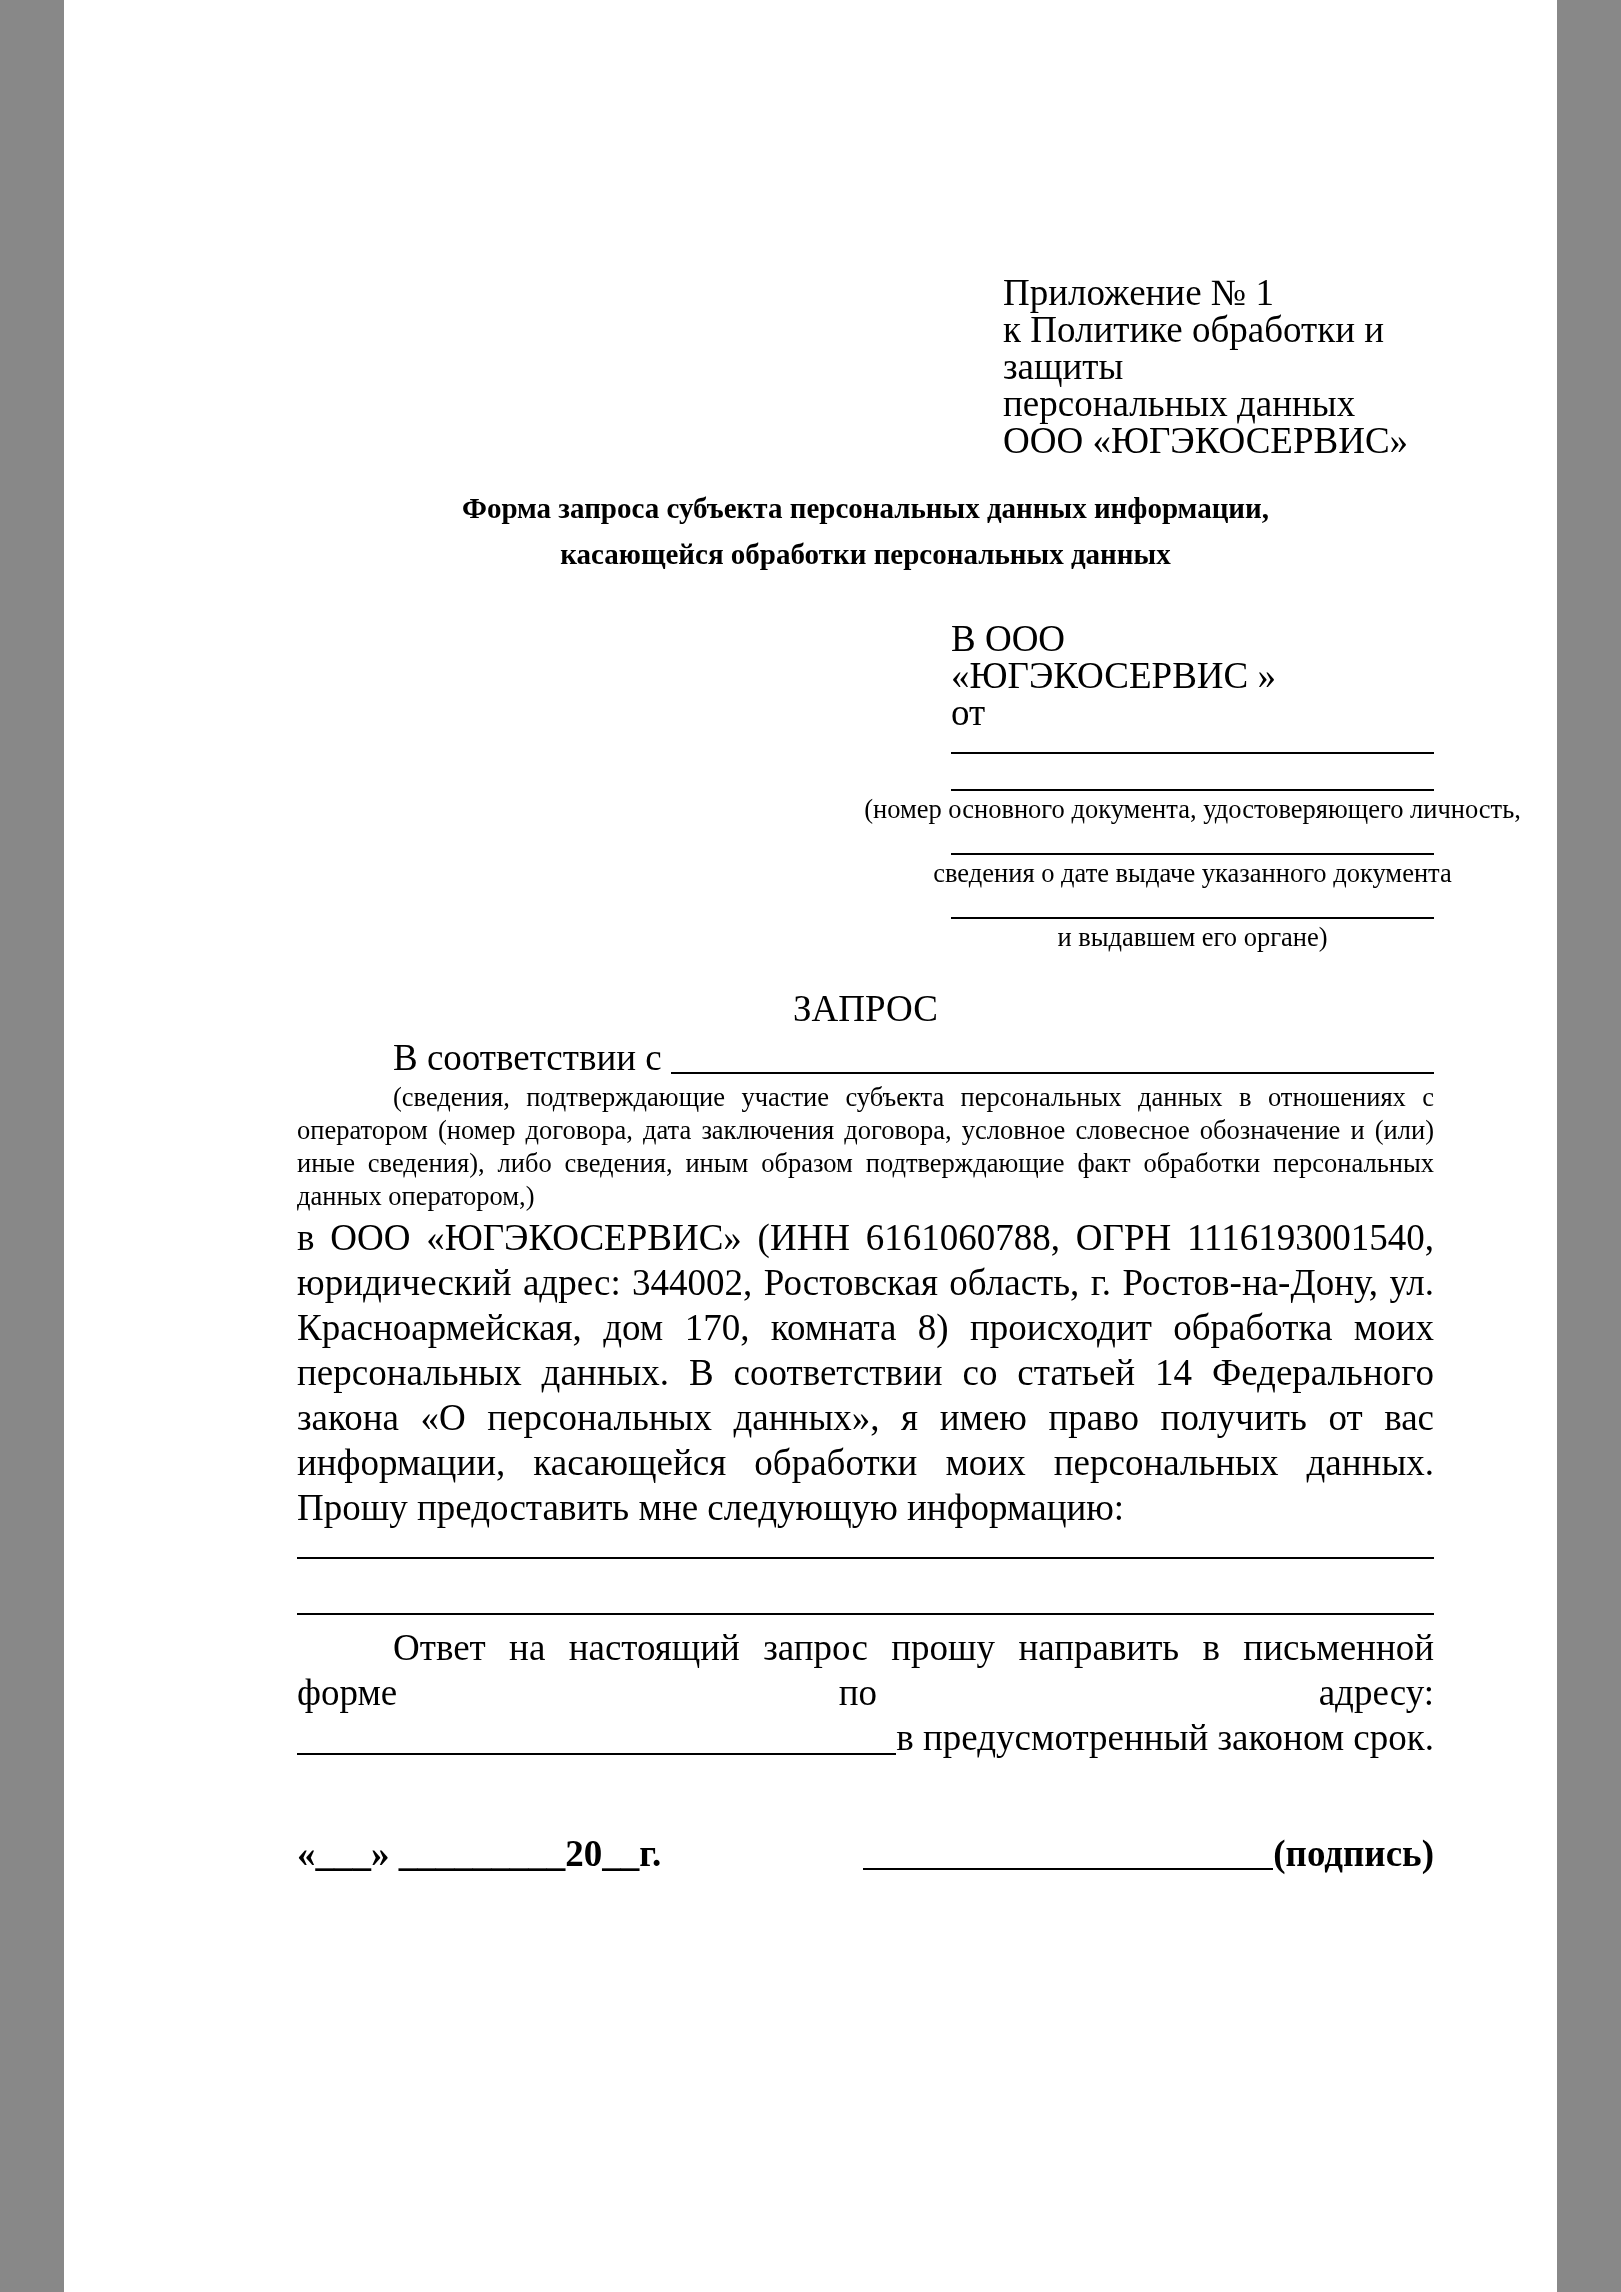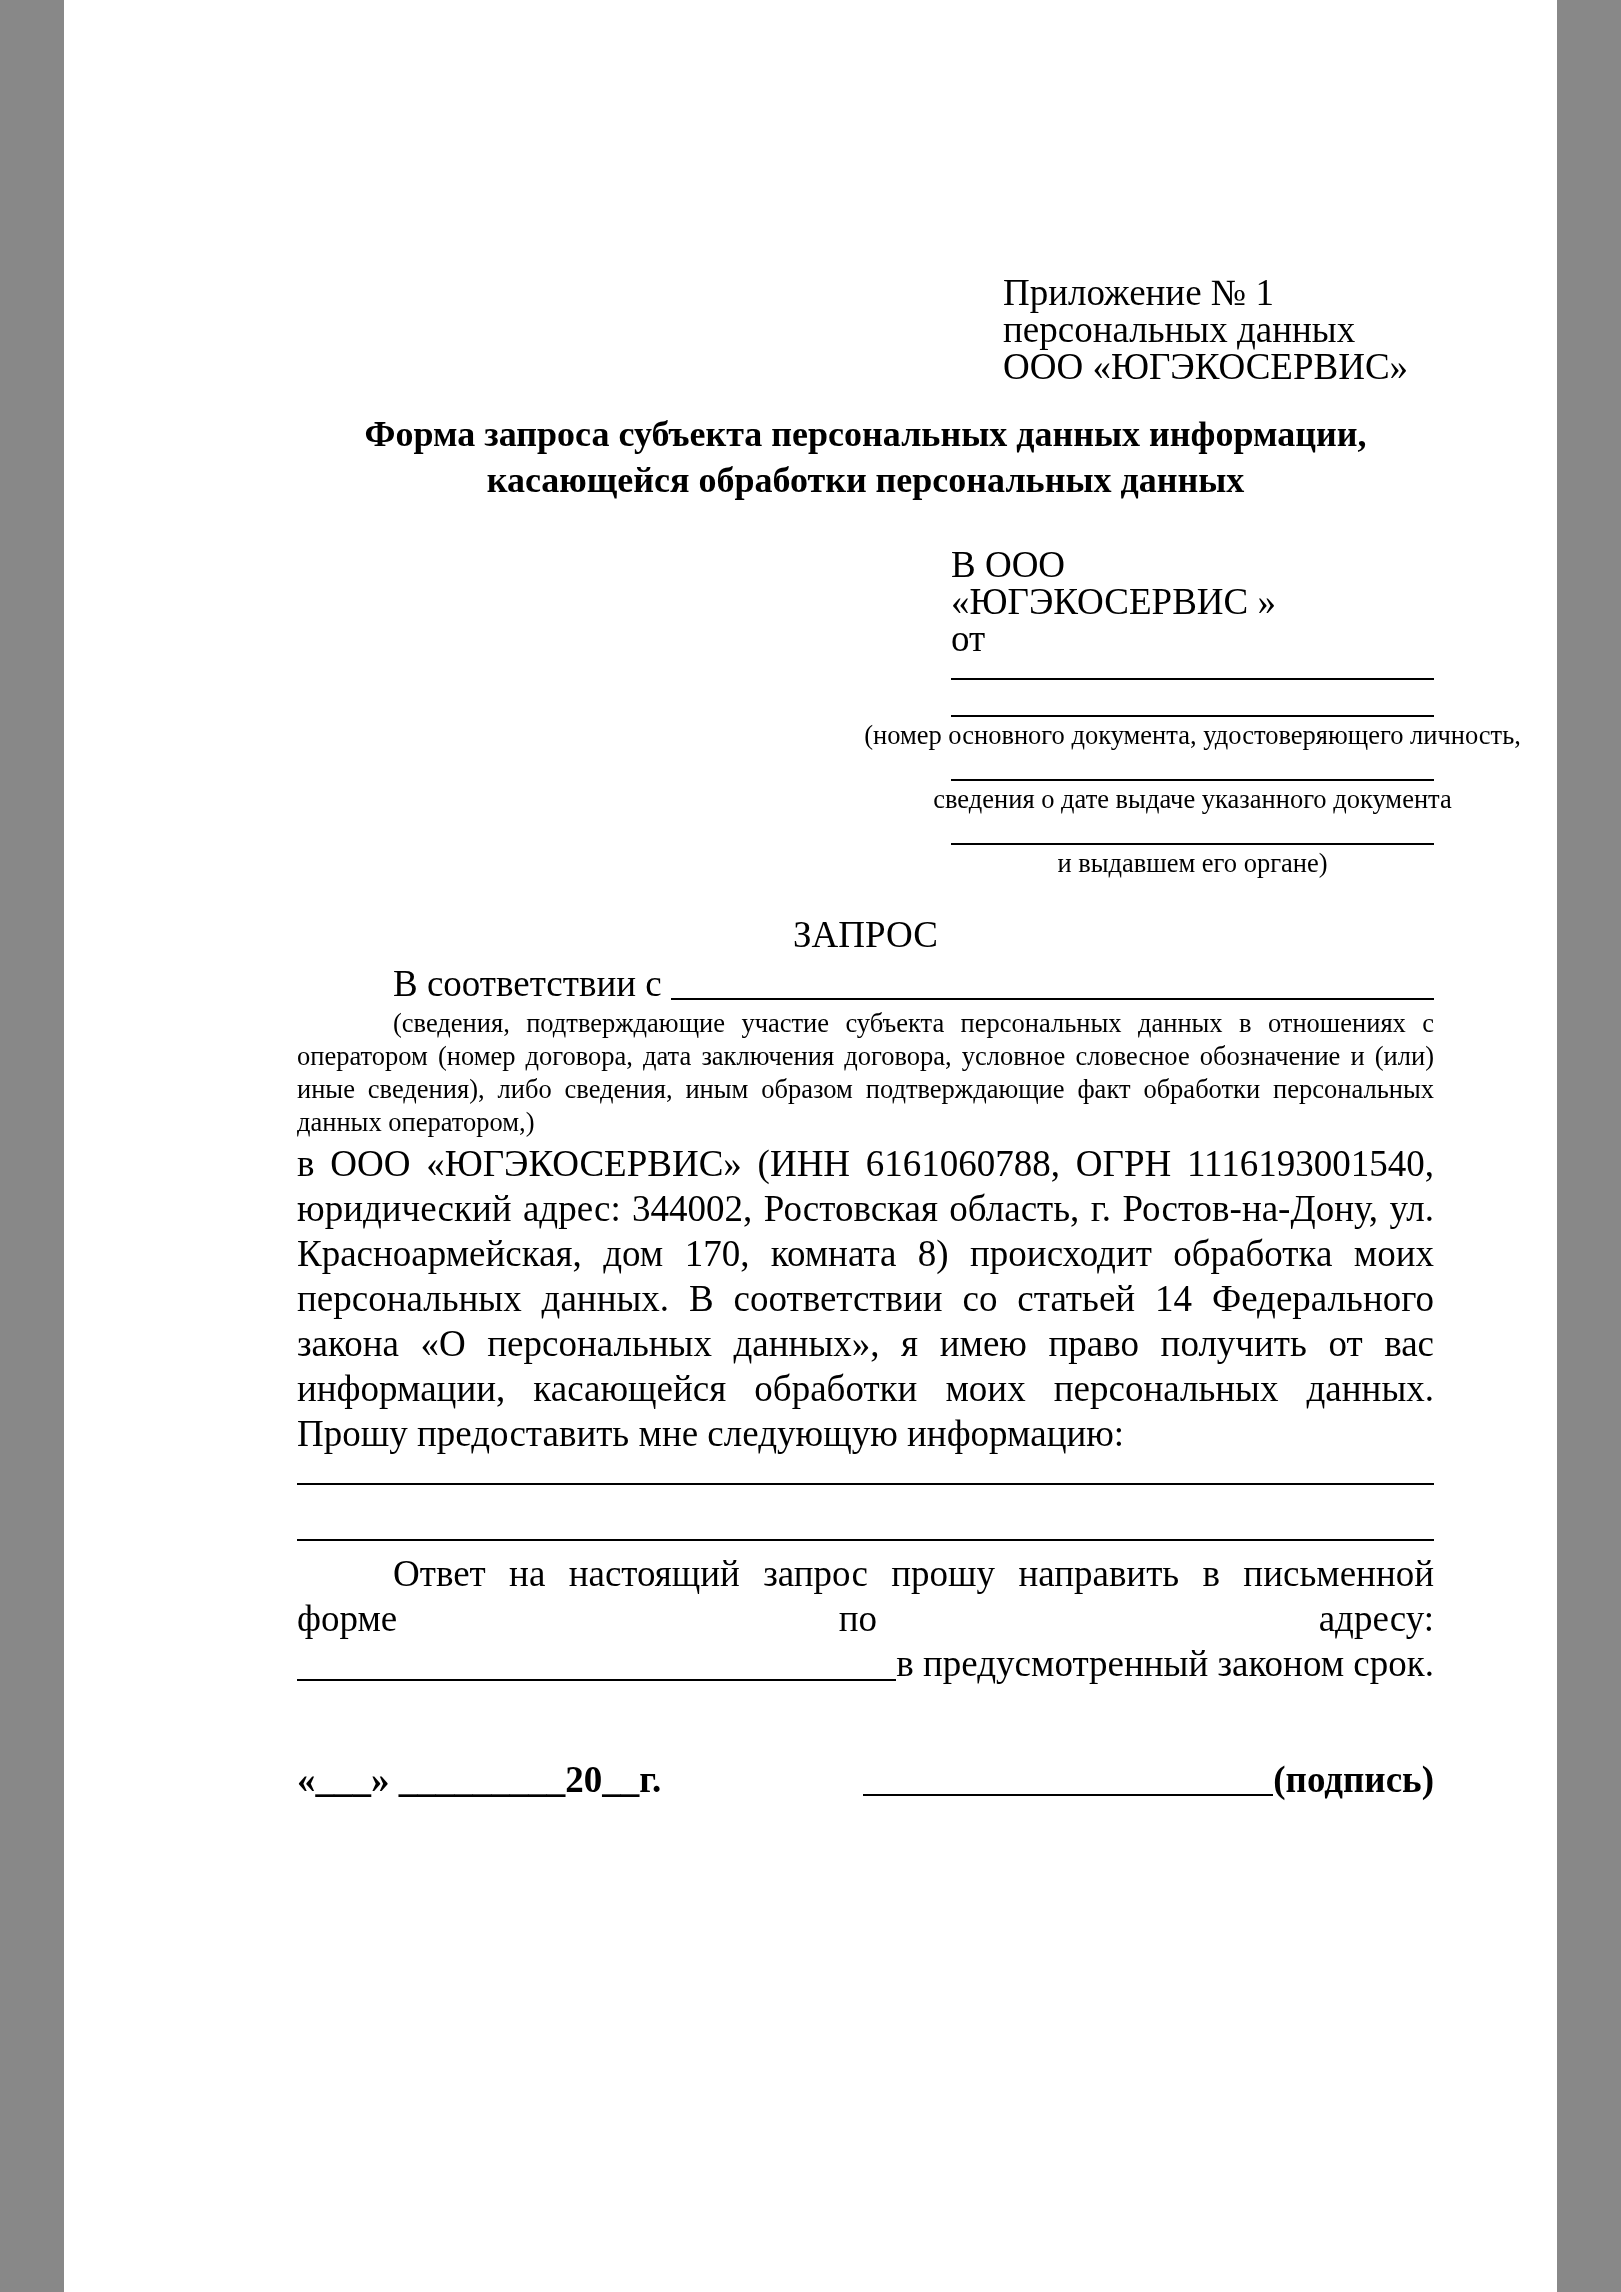--- a/index.html
+++ b/index.html
@@ -20,21 +20,21 @@
     margin-left: auto;
     font-size: 37px;
     line-height: 37px;
     text-align: left;
   }
   
   .doc-title {
     margin-top: 25.5px;
     text-align: center;
     font-weight: bold;
-    font-size: 36px;
+    font-size: 29px;
     line-height: 46px;
     font-family: Liberation Serif, serif;
   }
   
   .addressee {
     margin-left: 654px;
     margin-top: 43px;
     font-size: 37px;
     line-height: 37px;
   }
@@ -112,20 +112,21 @@
   .sig-right .fill { width: 410px; margin-bottom: 5.9px; }
   .sig-right span { white-space: nowrap; }
 </style>
 </head>
 <body>
 
 <div class="page">
 
   <div class="appendix">
     <div>Приложение № 1</div>
+    <div>к Политике обработки и защиты</div>
     <div>персональных данных</div>
     <div>ООО «ЮГЭКОСЕРВИС»</div>
   </div>
 
   <div class="doc-title">
     <div>Форма запроса субъекта персональных данных информации,</div>
     <div>касающейся обработки персональных данных</div>
   </div>
 
   <div class="addressee">

